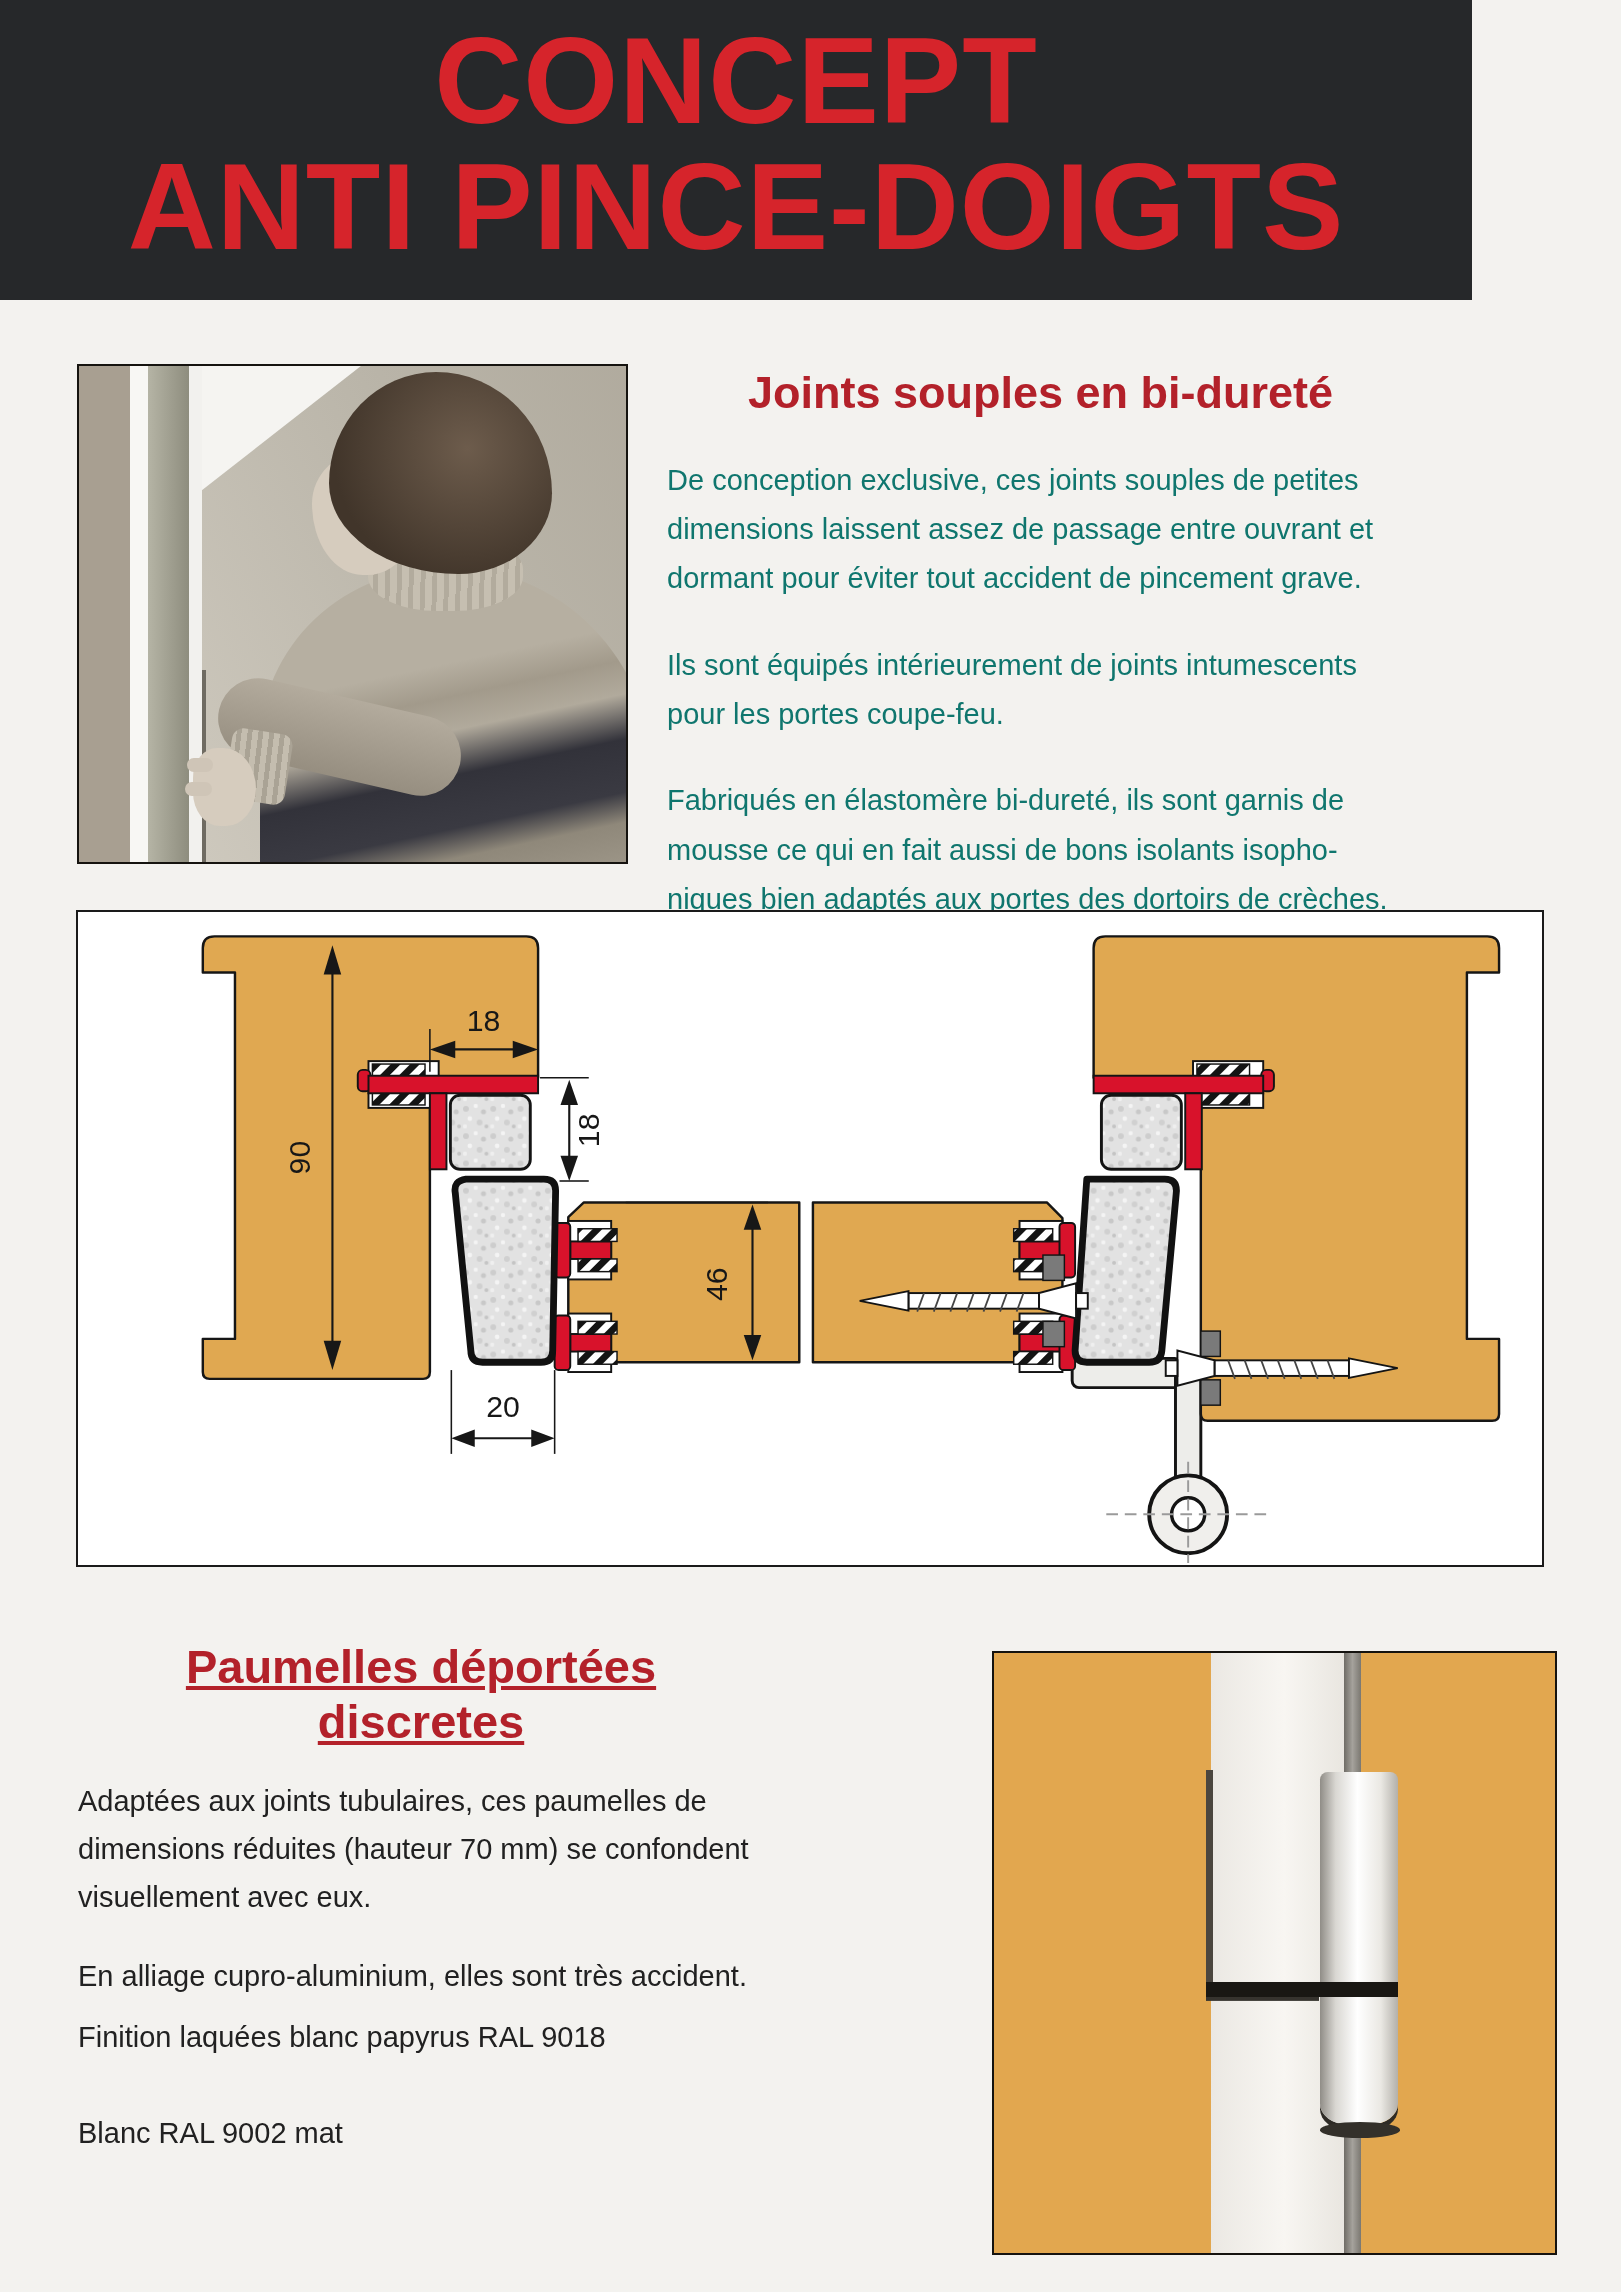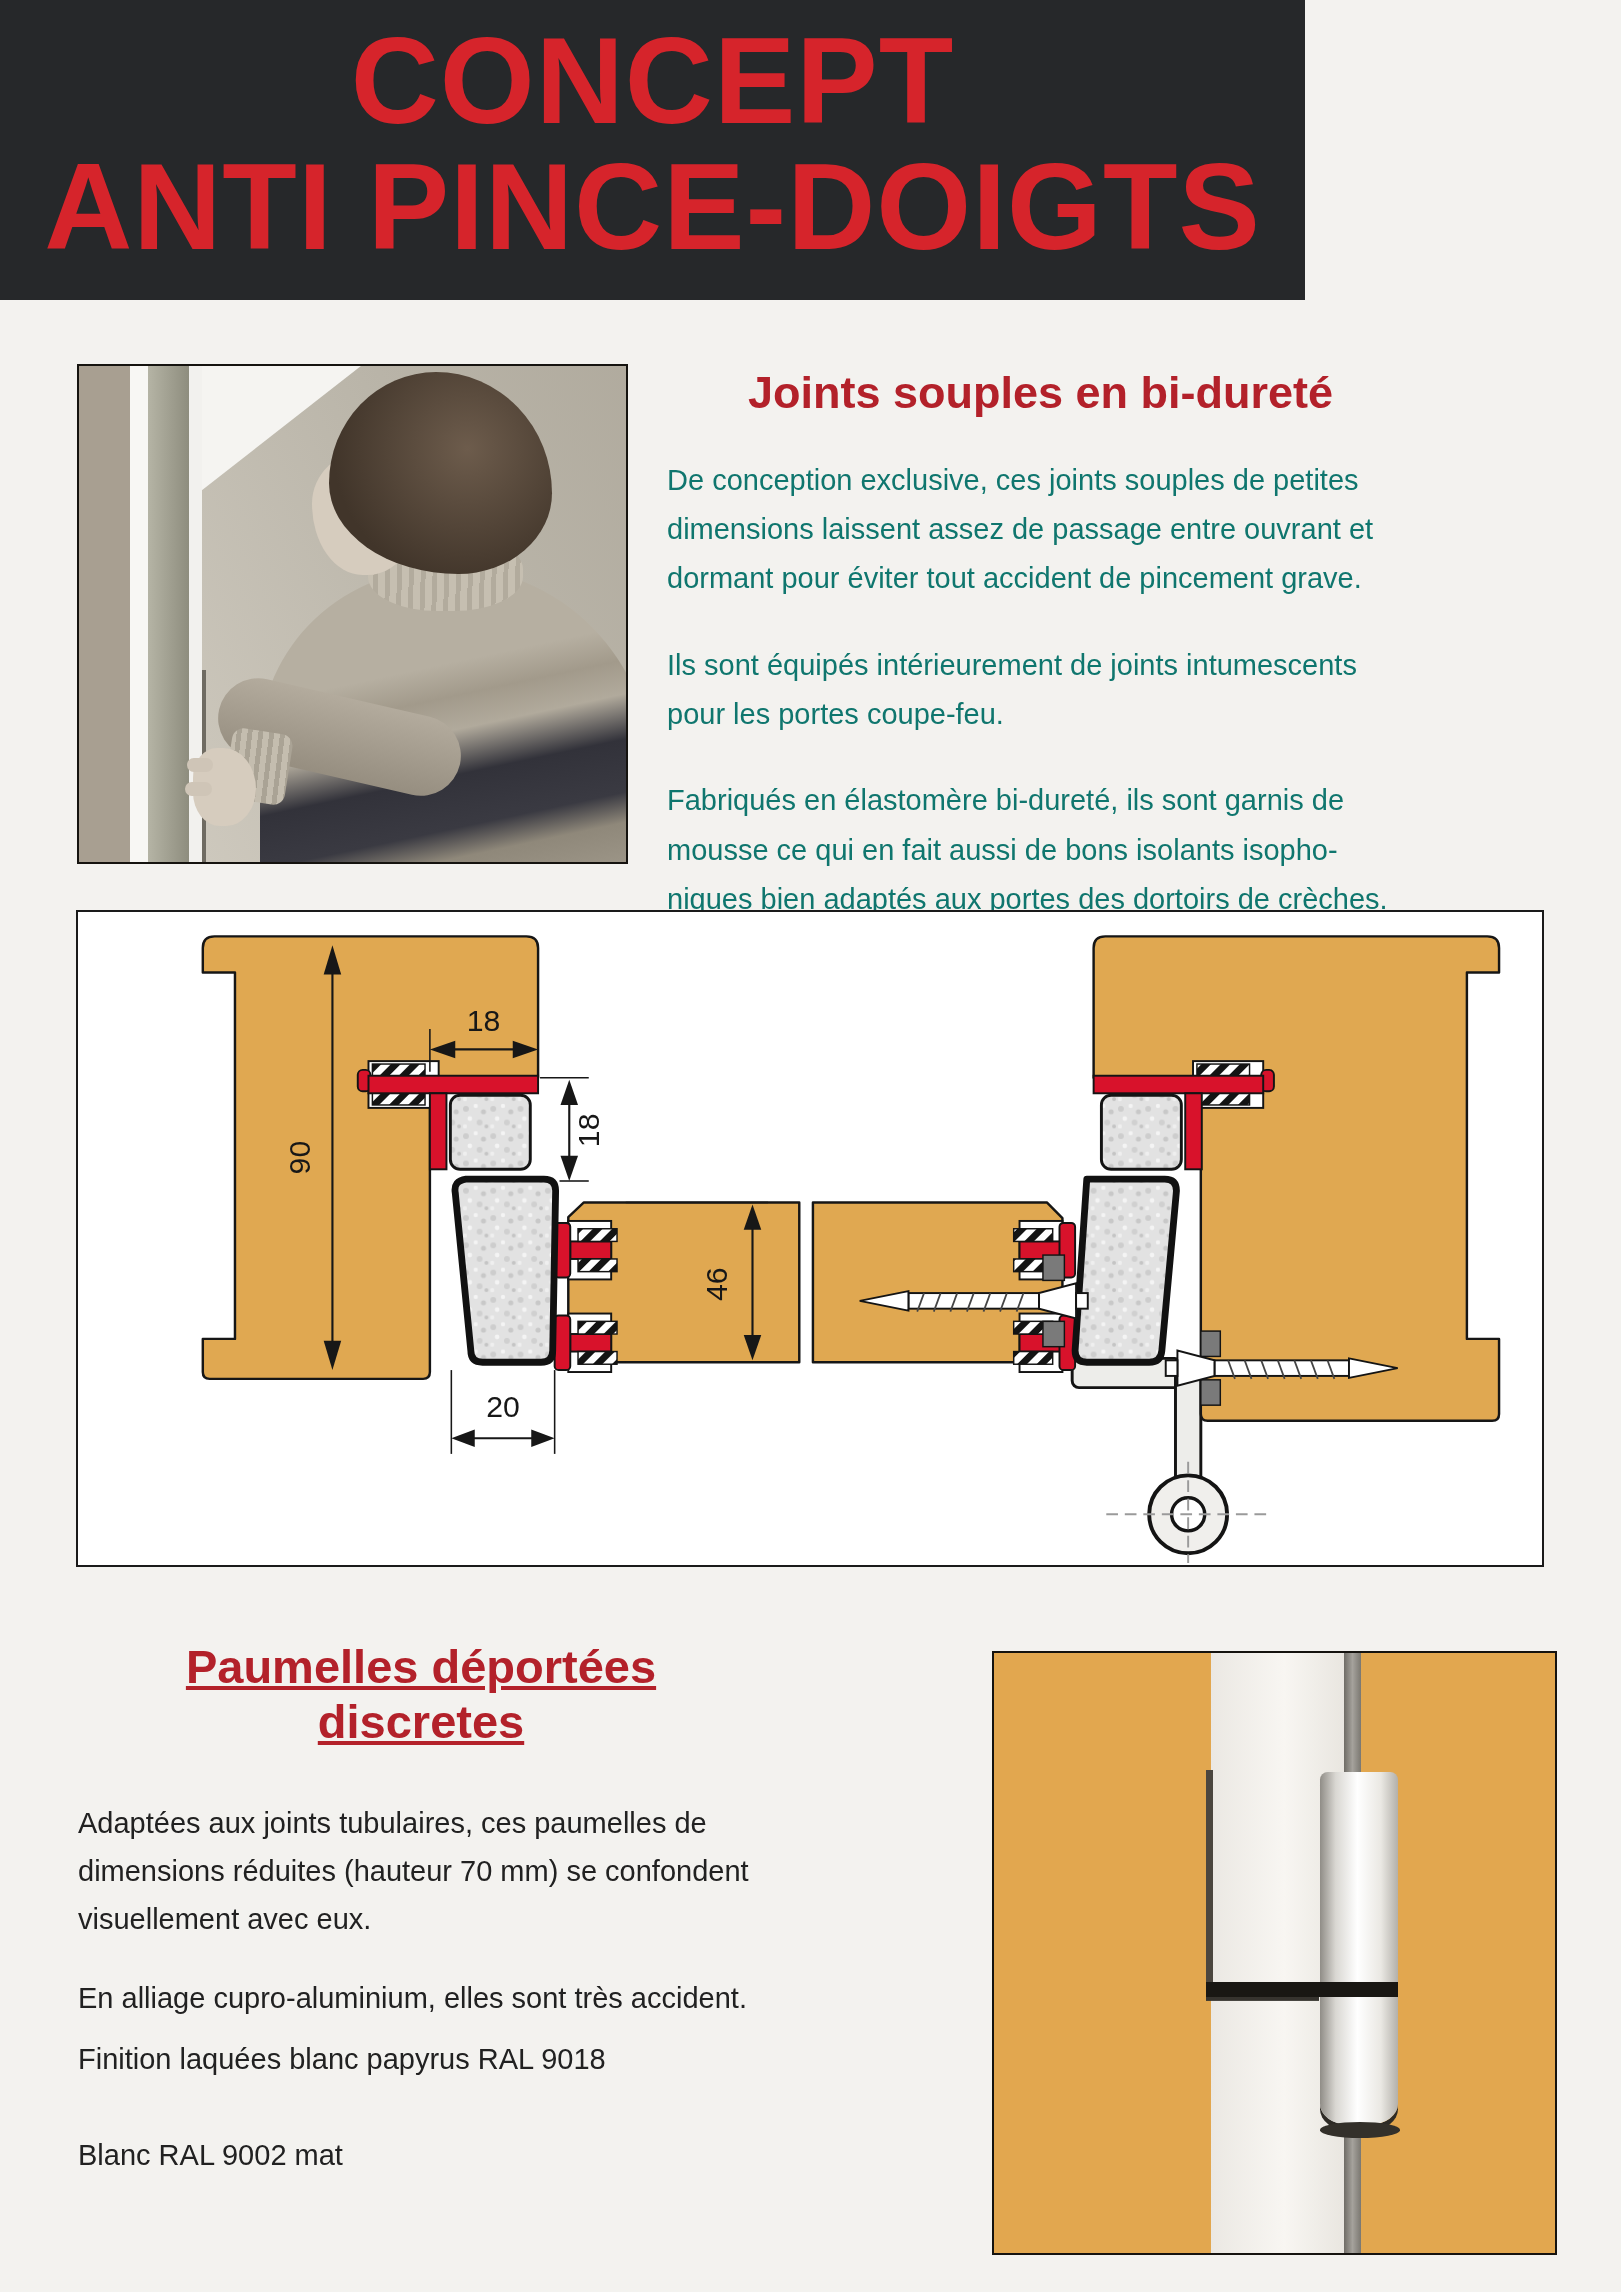--- a/index.html
+++ b/index.html
@@ -4,21 +4,21 @@
 <style>
   html,body{margin:0;padding:0;}
   body{
     width:1621px;height:2293px;position:relative;
     background:#f3f2ef;
     font-family:"Liberation Sans", sans-serif;
     color:#1e1e1e;overflow:hidden;
   }
   
   .banner{
-    position:absolute;left:0;top:0;width:1305px;height:300px;
+    position:absolute;left:0;top:0;width:1472px;height:300px;
     background:#26282a;text-align:center;
   }
   .banner h1{
     margin:0;padding-top:17.6px;
     font-size:122px;line-height:1.04;font-weight:bold;
     color:#d6242b;letter-spacing:1px;
   }
   
   .photo{
     position:absolute;left:77px;top:364px;width:547px;height:496px;
@@ -64,21 +64,21 @@
   .diagram-box{
     position:absolute;left:76px;top:910px;width:1468px;height:657px;
     background:#ffffff;border:2px solid #1a1a1a;box-sizing:border-box;
   }
   .diagram-box svg{display:block;width:100%;height:100%;}
   .dimtext{font-family:"Liberation Sans",sans-serif;font-size:31px;fill:#171717;}
   
   .paum-col{position:absolute;left:78px;top:1639px;width:686px;}
   .paum-col .sec-heading{font-size:47px;line-height:1.18;text-decoration:underline;}
   .paum-col p{font-size:29px;line-height:1.66;color:#212121;margin:0;}
-  .paum-col .p1{margin-top:49px;}
+  .paum-col .p1{margin-top:27px;}
   .paum-col .p2{margin-top:31px;}
   .paum-col .p3{margin-top:13px;}
   .paum-col .p4{margin-top:47px;}
   
   .hinge{
     position:absolute;left:992px;top:1651px;width:565px;height:604px;
     background:#e2a74f;border:2px solid #15130f;box-sizing:border-box;overflow:hidden;
   }
   .hinge *{position:absolute;}
   .hg-strip{left:217px;top:0;width:133px;height:604px;

